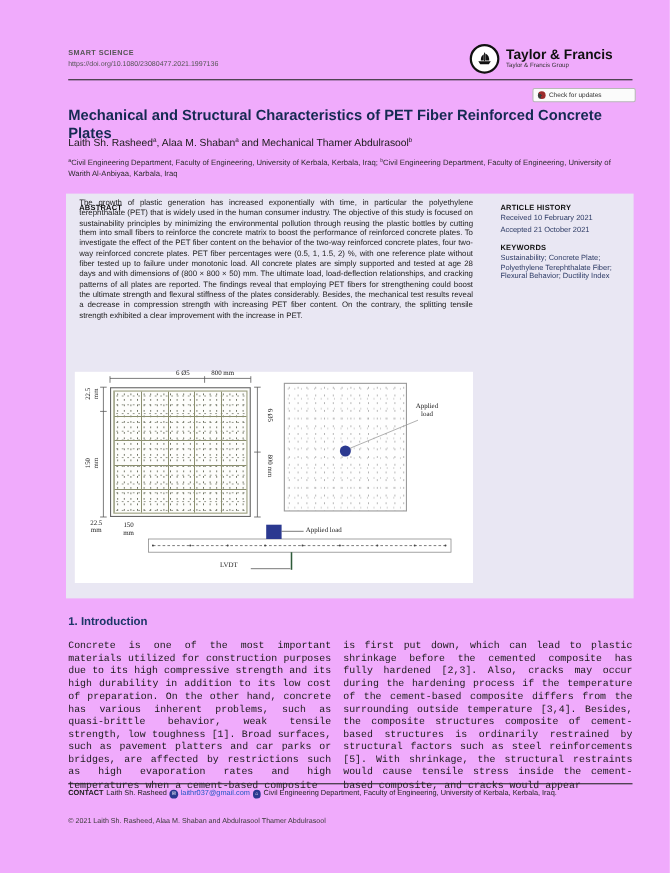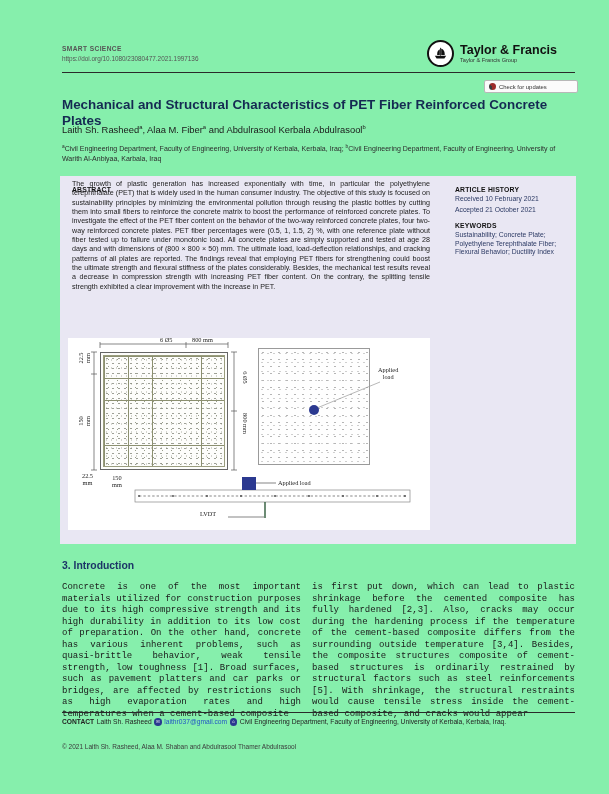--- a/index.html
+++ b/index.html
@@ -1,16 +1,16 @@
 <!DOCTYPE html>
 <html><head>
 <meta charset="utf-8">
 <style>
   html,body{margin:0;padding:0;background:#fff;}
-  .page{position:relative;width:609px;height:794px;background:#86efac;font-family:"Liberation Sans",sans-serif;overflow:hidden;}
+  .page{position:relative;width:609px;height:794px;background:#f0abfc;font-family:"Liberation Sans",sans-serif;overflow:hidden;}
 
   
   .journal-block{position:absolute;left:62px;top:45px;color:#555;}
   .journal-name{font-size:6.6px;font-weight:bold;letter-spacing:.4px;}
   .journal-doi{font-size:6.4px;margin-top:3px;}
   .logo{position:absolute;left:427px;top:40px;display:flex;align-items:center;gap:6px;}
   .logo-circle{width:27px;height:27px;border:2.2px solid #111;border-radius:50%;display:flex;align-items:center;justify-content:center;background:#fff;box-sizing:border-box;}
   .logo-name{font-size:12.5px;font-weight:bold;color:#111;line-height:12px;}
   .logo-group{font-size:5.6px;color:#333;margin-top:1px;}
   .header-rule{position:absolute;left:62px;top:72px;width:513px;height:1px;background:#2a2a2a;}
@@ -95,21 +95,21 @@
 
   <div class="header-rule"></div>
 
   <div class="check-badge">
     <span class="check-icon"></span>
     <span class="check-label">Check for updates</span>
   </div>
 
   <div class="title">Mechanical and Structural Characteristics of PET Fiber Reinforced Concrete Plates</div>
 
-  <div class="authors"><span>Laith Sh. Rasheed</span><sup>a</sup><span>, </span><span>Alaa M. Fiber</span><sup>a</sup><span> and </span><span>Abdulrasool Kerbala Abdulrasool</span><sup>b</sup></div>
+  <div class="authors"><span>Laith Sh. Rasheed</span><sup>a</sup><span>, </span><span>Alaa M. Shaban</span><sup>a</sup><span> and </span><span>Mechanical Thamer Abdulrasool</span><sup>b</sup></div>
 
   <div class="affils"><sup>a</sup><span>Civil Engineering Department, Faculty of Engineering, University of Kerbala, Kerbala, Iraq; </span><sup>b</sup><span>Civil Engineering Department, Faculty of Engineering, University of Warith Al-Anbiyaa, Karbala, Iraq</span></div>
 
   <div class="lavender"></div>
   <div class="abs-head">ABSTRACT</div>
   <div class="abs-text">The growth of plastic generation has increased exponentially with time, in particular the polyethylene terephthalate (PET) that is widely used in the human consumer industry. The objective of this study is focused on sustainability principles by minimizing the environmental pollution through reusing the plastic bottles by cutting them into small fibers to reinforce the concrete matrix to boost the performance of reinforced concrete plates. To investigate the effect of the PET fiber content on the behavior of the two-way reinforced concrete plates, four two-way reinforced concrete plates. PET fiber percentages were (0.5, 1, 1.5, 2) %, with one reference plate without fiber tested up to failure under monotonic load. All concrete plates are simply supported and tested at age 28 days and with dimensions of (800 × 800 × 50) mm. The ultimate load, load-deflection relationships, and cracking patterns of all plates are reported. The findings reveal that employing PET fibers for strengthening could boost the ultimate strength and flexural stiffness of the plates considerably. Besides, the mechanical test results reveal a decrease in compression strength with increasing PET fiber content. On the contrary, the splitting tensile strength exhibited a clear improvement with the increase in PET.</div>
 
   <div class="sidebar">
     <div class="side-head">ARTICLE HISTORY</div>
     <div class="side-text">Received 10 February 2021</div>
@@ -167,21 +167,21 @@
     <div class="fig-label" style="left:14px;top:134px;">22.5
 mm</div>
     <div class="fig-label" style="left:44px;top:136px;">150
 mm</div>
     <div class="fig-label" style="left:310px;top:28px;">Applied
 load</div>
     <div class="fig-label" style="left:210px;top:141px;">Applied load</div>
     <div class="fig-label" style="left:132px;top:172px;">LVDT</div>
   </div>
 
-  <div class="intro-head">3. Introduction</div>
+  <div class="intro-head">1. Introduction</div>
   <div class="col col1">Concrete is one of the most important materials utilized for construction purposes due to its high compressive strength and its high durability in addition to its low cost of preparation. On the other hand, concrete has various inherent problems, such as quasi-brittle behavior, weak tensile strength, low toughness [1]. Broad surfaces, such as pavement platters and car parks or bridges, are affected by restrictions such as high evaporation rates and high temperatures when a cement-based composite</div>
   <div class="col col2">is first put down, which can lead to plastic shrinkage before the cemented composite has fully hardened [2,3]. Also, cracks may occur during the hardening process if the temperature of the cement-based composite differs from the surrounding outside temperature [3,4]. Besides, the composite structures composite of cement-based structures is ordinarily restrained by structural factors such as steel reinforcements [5]. With shrinkage, the structural restraints would cause tensile stress inside the cement-based composite, and cracks would appear</div>
 
   <div class="footer-rule"></div>
   <div class="contact">
     <b>CONTACT</b>
     <span>Laith Sh. Rasheed</span>
     <span class="mini-icon">✉</span>
     <span class="email">laithr037@gmail.com</span>
     <span class="mini-icon">⌂</span>

